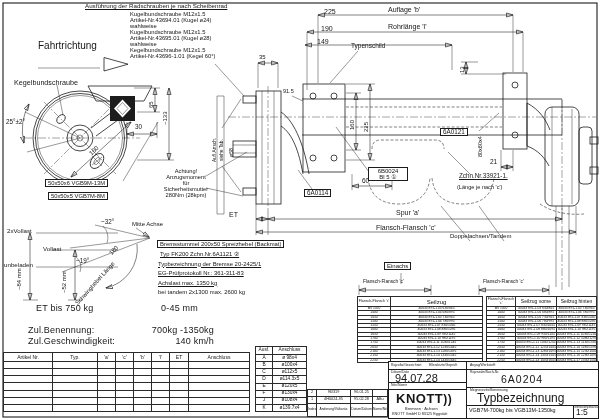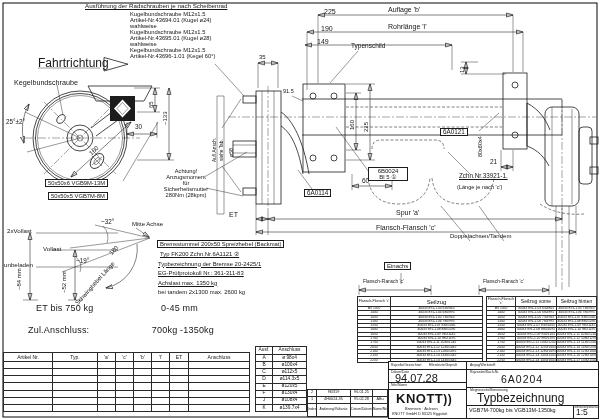--- a/index.html
+++ b/index.html
@@ -239,21 +239,21 @@
   <div>Kugelbundschraube M12x1.5</div>
   <div>Artikel-Nr.43694.01 (Kugel ø24)</div>
   <div>wahlweise</div>
   <div>Kugelbundschraube M12x1.5</div>
   <div>Artikel-Nr.43695.01 (Kugel ø28)</div>
   <div>wahlweise</div>
   <div>Kegelbundschraube M12x1.5</div>
   <div>Artikel-Nr.43696-1.01 (Kegel 60°)</div>
 </div>
 
-<div class="lbl" style="left:38px;top:57px;font-size:12px">Fahrtrichtung</div>
+<div class="lbl" style="left:38px;top:41px;font-size:10px">Fahrtrichtung</div>
 <div class="lbl" style="left:14px;top:79px;font-size:7.2px">Kegelbundschraube</div>
 <div class="lbl" style="left:351px;top:43px;font-size:6.5px">Typenschild</div>
 
 <div class="lbl" style="left:324px;top:7.5px;font-size:7px">225</div>
 <div class="lbl" style="left:388px;top:5.5px;font-size:7px">Auflage 'b'</div>
 <div class="lbl" style="left:321px;top:24.5px;font-size:7px">190</div>
 <div class="lbl" style="left:388px;top:22.5px;font-size:7px">Rohrlänge 'l'</div>
 <div class="lbl" style="left:317px;top:37.5px;font-size:7px">149</div>
 <div class="lbl" style="left:259px;top:54px;font-size:6px">35</div>
 <div class="lbl rot" style="left:459px;top:73px;font-size:6px">13</div>
@@ -313,22 +313,26 @@
 <div class="lbl u" style="left:158px;top:260.5px;font-size:5.9px">Typbezeichnung der Bremse 20-2425/1</div>
 <div class="lbl u" style="left:158px;top:270px;font-size:5.9px">EG-Prüfprotokoll Nr.: 361-311-83</div>
 <div class="lbl u" style="left:158px;top:279.5px;font-size:5.9px">Achslast max. 1350 kg</div>
 <div class="lbl" style="left:158px;top:289px;font-size:5.9px">bei tandem 2x1300 max. 2600 kg</div>
 
 <div class="spec" style="left:36px;top:303px;width:162px">
   <span>ET bis 750 kg</span>
   <span>0-45 mm</span>
 </div>
 <div class="spec" style="left:28px;top:325px;width:186px">
-  <span>Zul.Anschluss:</span>
+  <span>Zul.Benennung:</span>
   <span>700kg -1350kg</span>
+</div>
+<div class="spec" style="left:28px;top:336px;width:186px">
+  <span>Zul.Geschwindigkeit:</span>
+  <span>140 km/h</span>
 </div>
 
 <div class="lbl" style="left:450px;top:233px;font-size:6px">Doppelachsen/Tandem</div>
 <div class="lbl box" style="left:384px;top:262px;font-size:6px">Einachs</div>
 <div class="lbl" style="left:363px;top:278.5px;font-size:4.8px">Flansch-Flansch 'c'</div>
 <div class="lbl" style="left:483px;top:278.5px;font-size:4.8px">Flansch-Flansch 'c'</div>
 
 <table class="t" style="left:3px;top:352px;width:247px;height:60px;font-size:5px">
   <colgroup>
         <col style="width:49px">

